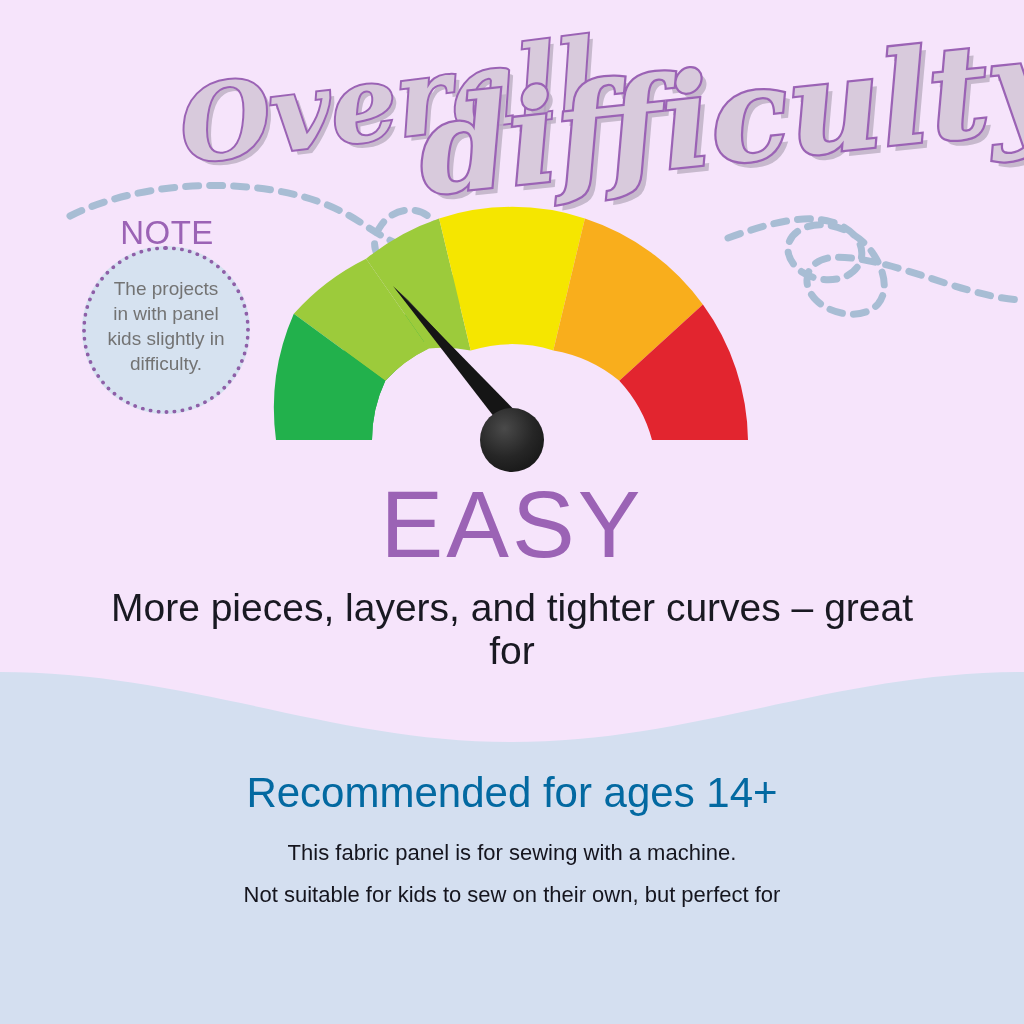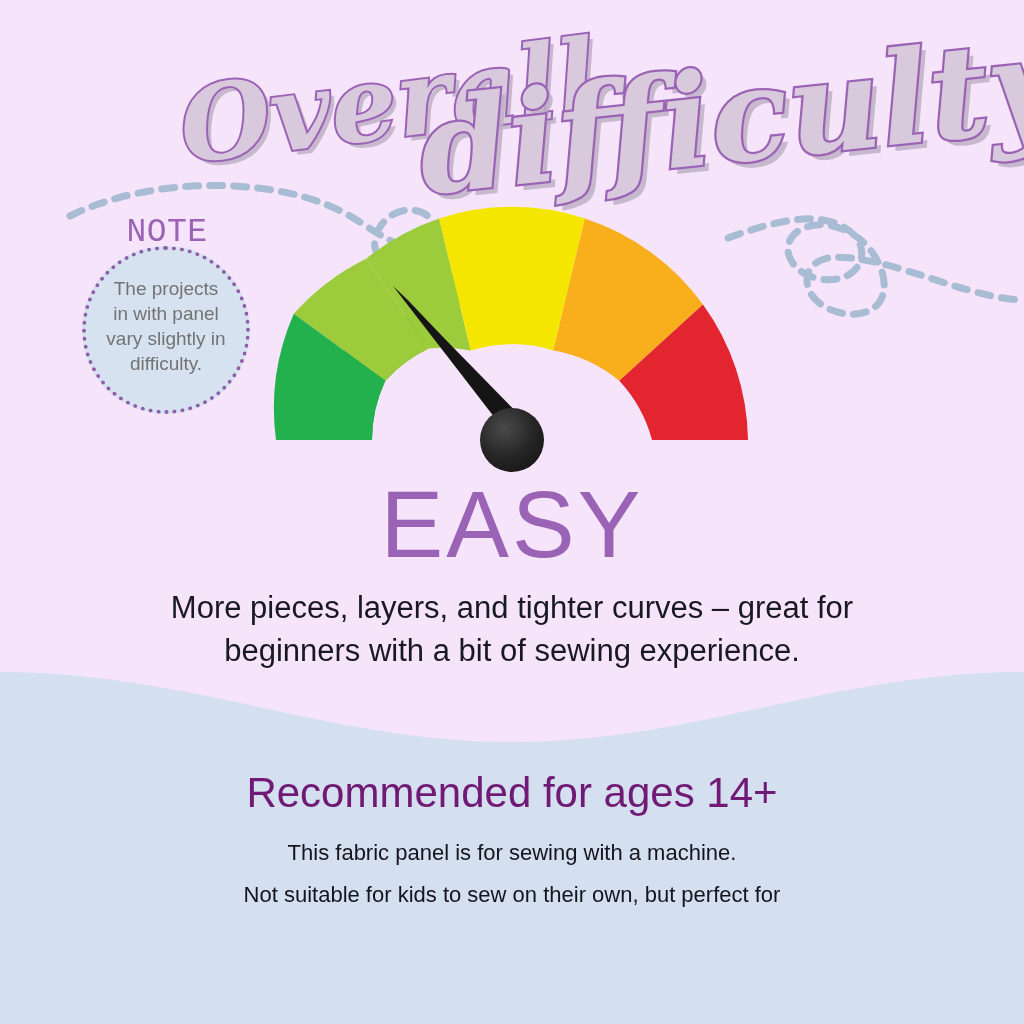--- a/index.html
+++ b/index.html
@@ -61,21 +61,21 @@
   }
   #note-label {
     position: absolute;
     left: 0;
     top: 0;
     width: 174px;
     text-align: center;
     font-size: 33px;
     letter-spacing: 0.5px;
     color: #9b63b5;
-    font-family: Liberation Mono, monospace;
+    font-family: Liberation Sans, sans-serif;
     z-index: 2;
   }
   #note-text {
     position: absolute;
     left: 10px;
     top: 62px;
     width: 152px;
     text-align: center;
     font-size: 19px;
     line-height: 25px;
@@ -101,37 +101,37 @@
   }
 
   
   #rating-desc {
     position: absolute;
     z-index: 6;
     left: 96px;
     top: 586px;
     width: 832px;
     text-align: center;
-    font-size: 31px;
+    font-size: 39px;
     line-height: 43px;
     color: #191922;
     font-family: "Liberation Sans", sans-serif;
   }
 
   
   #age-heading {
     position: absolute;
     z-index: 6;
     left: 0;
     top: 768px;
     width: 1024px;
     text-align: center;
     font-size: 42px;
     line-height: 50px;
-    color: #701a75;
+    color: #0369a1;
     font-family: "Liberation Sans", sans-serif;
   }
   #age-desc {
     position: absolute;
     z-index: 6;
     left: 70px;
     top: 832px;
     width: 884px;
     text-align: center;
     font-size: 22px;
@@ -212,30 +212,29 @@
       <text x="424" y="194" transform="rotate(-6 424 194)" font-family="DejaVu Serif, serif" font-style="italic" font-weight="bold" font-size="128" fill="#d8cadc" stroke="#9b63b5" stroke-width="4.5" paint-order="stroke">difficulty</text>
     </g>
   </svg>
 
   <div id="note-group">
     <div id="note-circle"></div>
     <div id="note-label">NOTE</div>
     <div id="note-text">
       <span class="nowrap-line">The projects</span>
       <span class="nowrap-line">in with panel</span>
-      <span class="nowrap-line">vary slightly in</span>
+      <span class="nowrap-line">kids slightly in</span>
       <span class="nowrap-line">difficulty.</span>
     </div>
   </div>
 
   <div id="rating-word">EASY</div>
 
   <div id="rating-desc">
     <span class="nowrap-line">More pieces, layers, and tighter curves – great for</span>
-    <span class="nowrap-line">beginners with a bit of sewing experience.</span>
   </div>
 
   <div id="age-heading">Recommended for ages 14+</div>
   <div id="age-desc">
     <span class="nowrap-line">This fabric panel is for sewing with a machine.</span>
     <span class="nowrap-line">Not suitable for kids to sew on their own, but perfect for</span>
   </div>
 
 </div>
 

